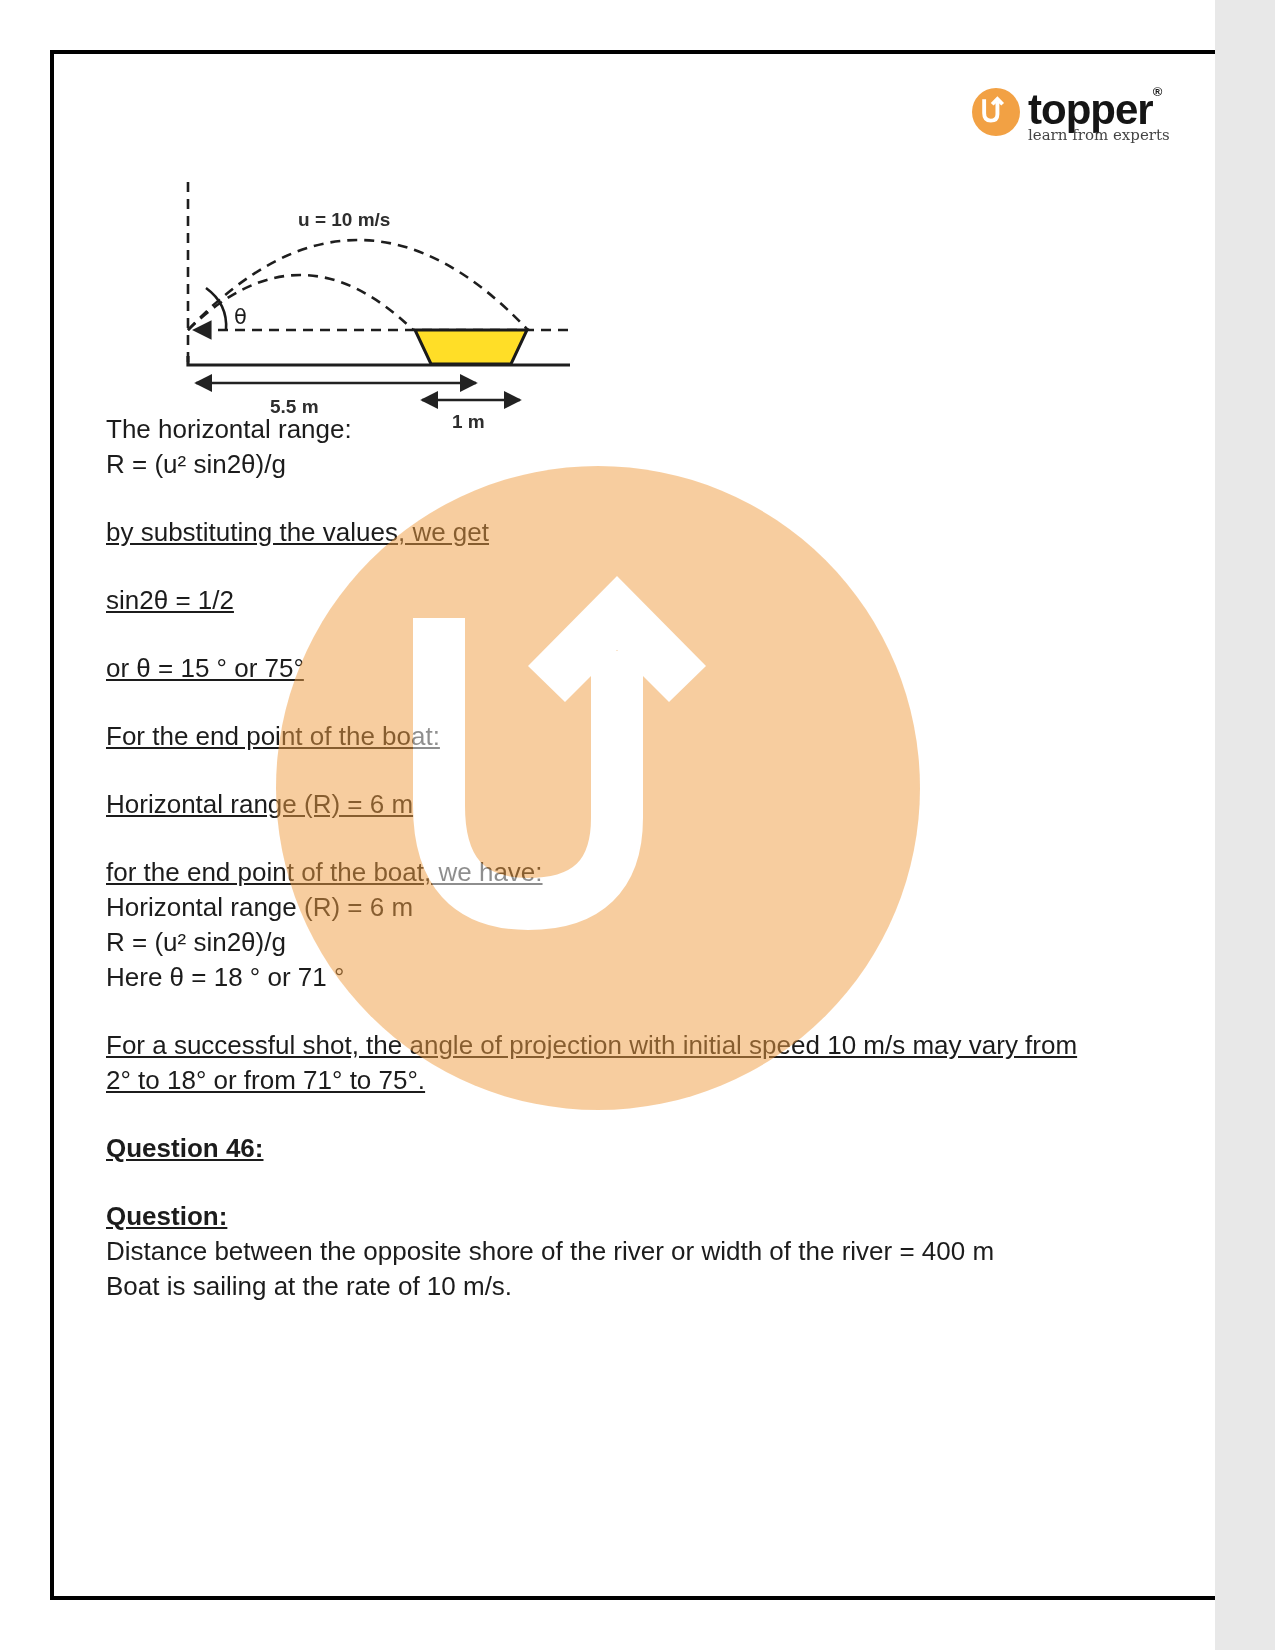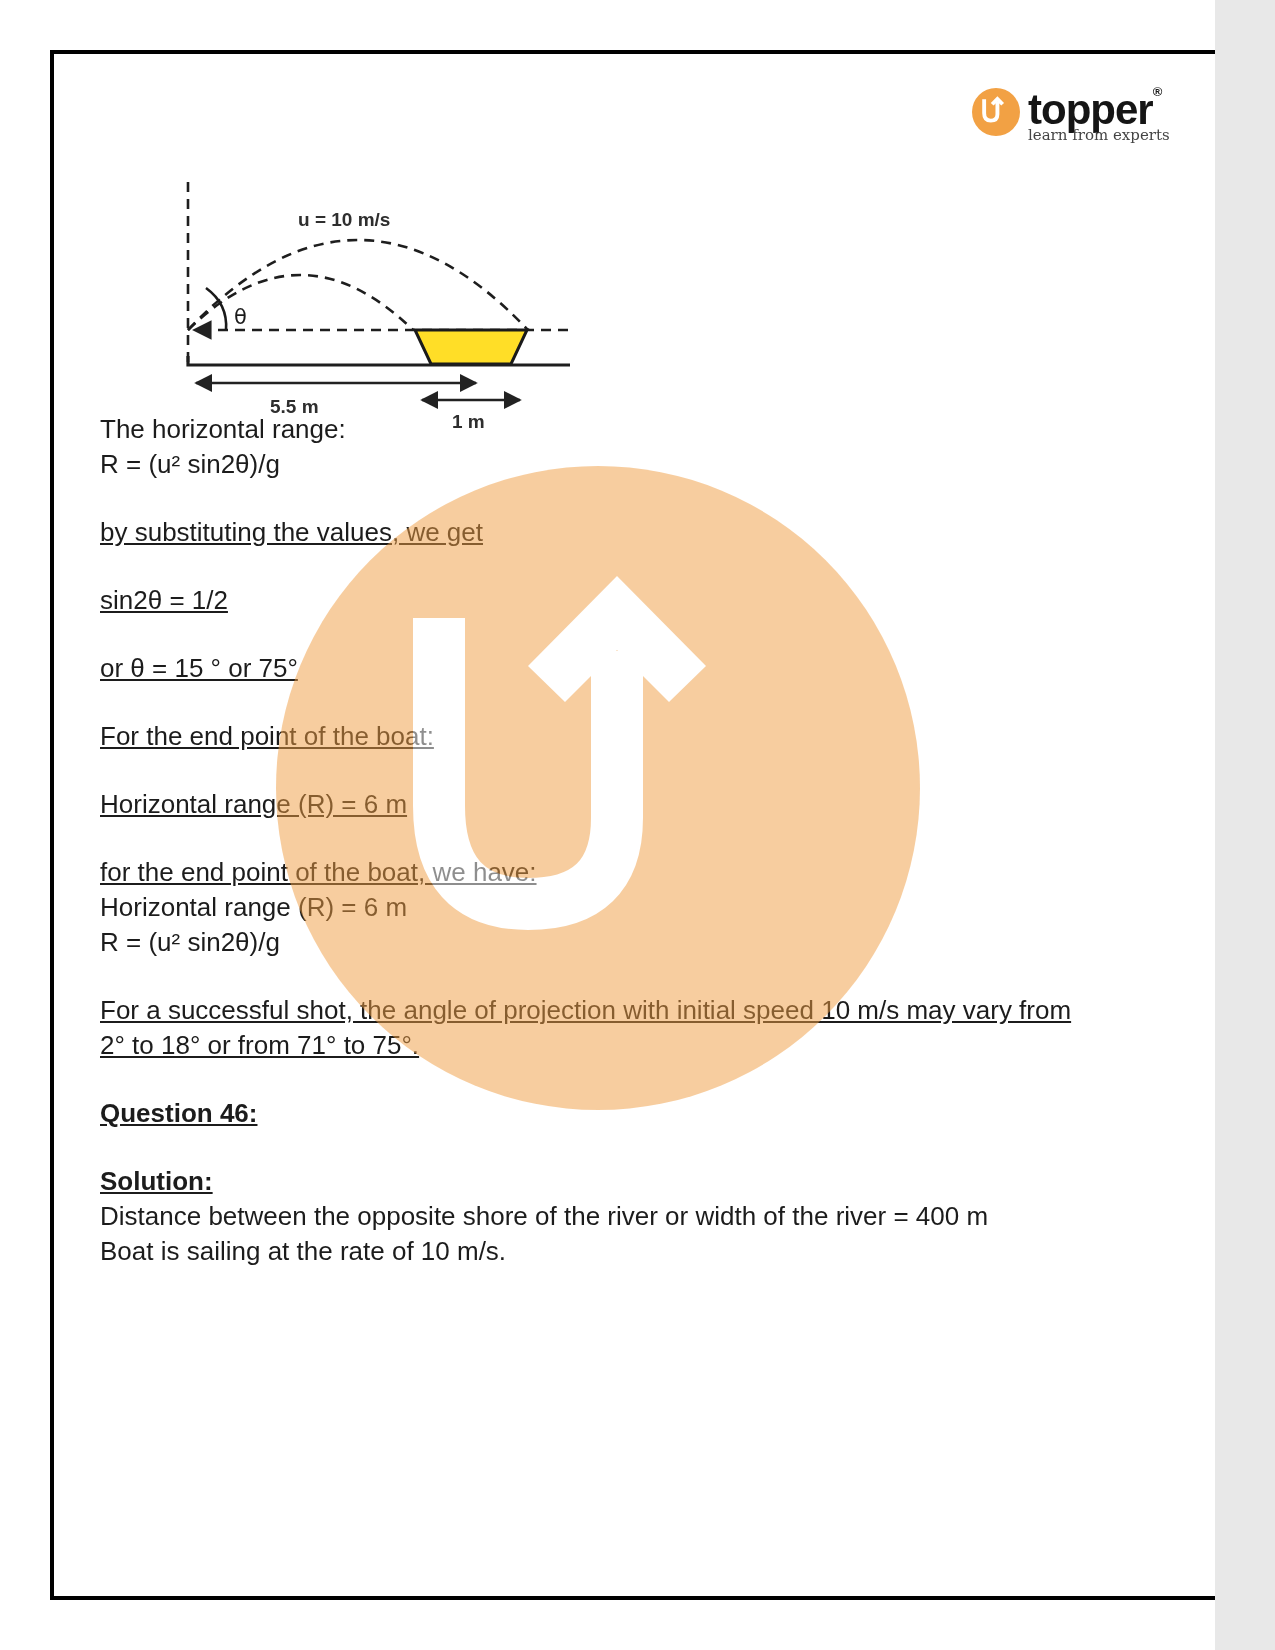--- a/index.html
+++ b/index.html
@@ -18,21 +18,21 @@
   .logo-text-wrap { margin-left:8px; position:relative; }
   .brand { font-weight:bold; font-size:42px; line-height:44px; color:#151515; letter-spacing:-1px; }
   .reg { font-size:13px; font-weight:bold; color:#151515; vertical-align:top; position:relative; top:-4px; }
   .tagline { text-align:center; font-family:"DejaVu Serif", serif; font-size:15px; color:#444; margin-top:-6px; padding-right:2px; }
   
   .diagram { position:absolute; left:180px; top:170px; z-index:2; }
   .diag-label { font-family:"Liberation Sans", sans-serif; font-weight:bold; font-size:19px; fill:#2e2e2e; }
   .theta-label { font-family:"DejaVu Sans", sans-serif; font-size:21px; fill:#1a1a1a; }
   
   .content {
-    position:absolute; left:100px; top:412px; width:990px; z-index:2;
+    position:absolute; left:106px; top:412px; width:990px; z-index:2;
     font-size:26px; line-height:35px; color:#1c1c1c;
   }
   .content p { margin:0; }
   .content p.gap { margin-top:33px;text-decoration:underline; }
   .content p.bold { font-weight:bold; }
   
   .watermark {
     position:absolute; left:276px; top:466px; width:644px; height:644px;
     opacity:0.5; z-index:4; pointer-events:none; --uc:#F09D42;
   }
@@ -98,23 +98,24 @@
         <p class="line">The horizontal range:</p>
         <p class="line">R = (u² sin2θ)/g</p>
         <p class="line gap">by substituting the values, we get</p>
         <p class="line gap">sin2θ = 1/2</p>
         <p class="line gap">or θ = 15 ° or 75°</p>
         <p class="line gap">For the end point of the boat:</p>
         <p class="line gap">Horizontal range (R) = 6 m</p>
         <p class="line gap">for the end point of the boat, we have:</p>
         <p class="line">Horizontal range (R) = 6 m</p>
         <p class="line">R = (u² sin2θ)/g</p>
+        <p class="line">Here θ = 18 ° or 71 °</p>
         <p class="line gap">For a successful shot, the angle of projection with initial speed 10 m/s may vary from 2° to 18° or from 71° to 75°.</p>
         <p class="line gap bold">Question 46:</p>
-        <p class="line gap bold">Solution:</p>
+        <p class="line gap bold">Question:</p>
         <p class="line">Distance between the opposite shore of the river or width of the river = 400 m</p>
         <p class="line">Boat is sailing at the rate of 10 m/s.</p>
       </div>
   </div>
 
   <svg class="watermark" viewBox="0 0 644 644">
     <use href="#u-glyph"></use>
   </svg>
 
 </div>

